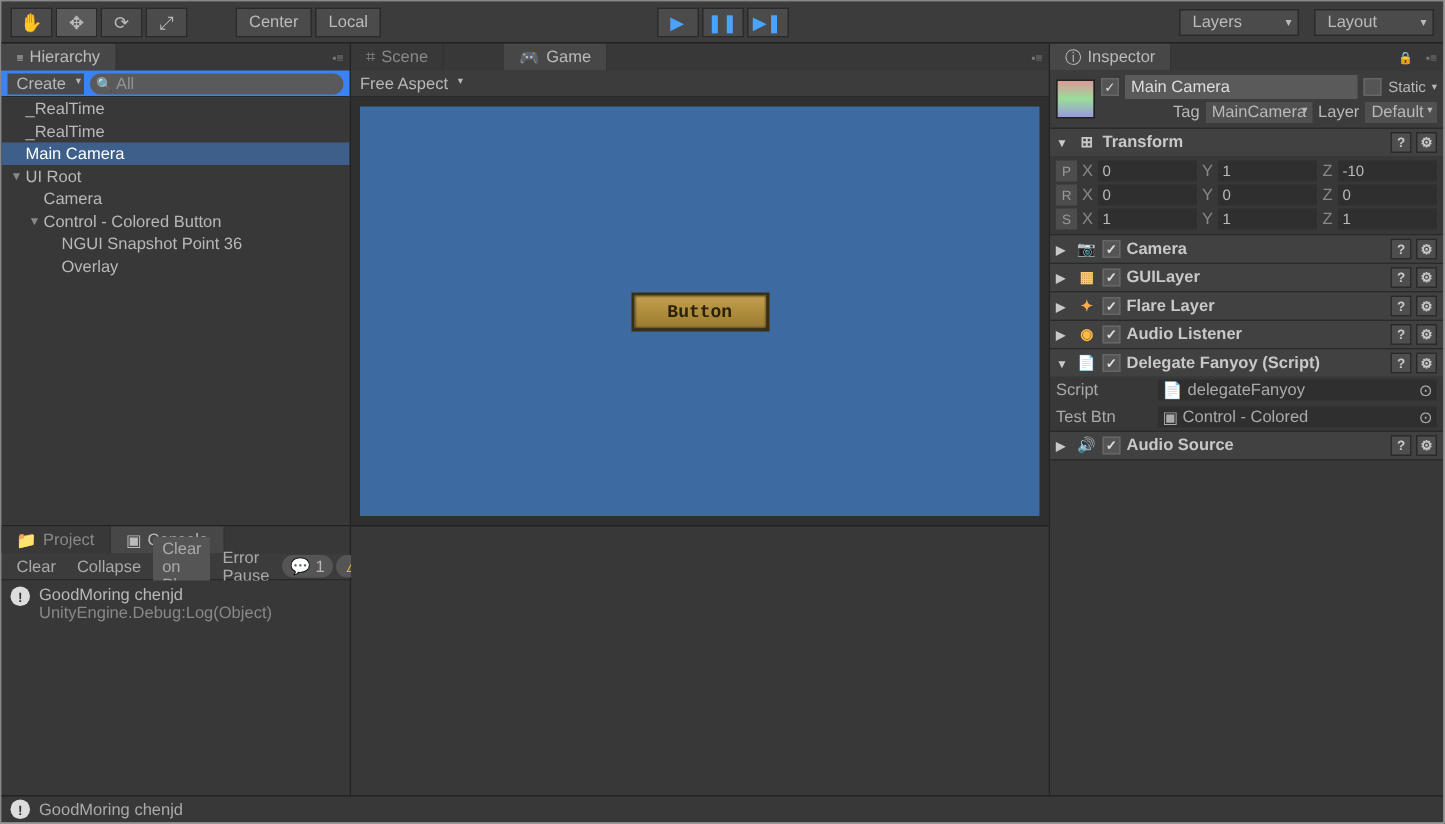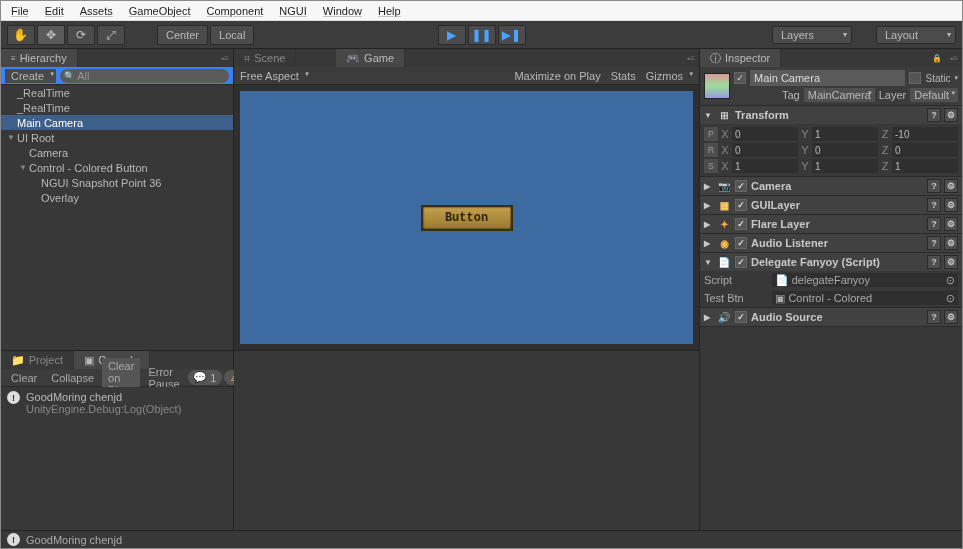--- a/index.html
+++ b/index.html
@@ -77,30 +77,20 @@
 .proprow .pv{ flex:1; height:14px; background:#2f2f2f; color:#aaa; padding:0 3px; display:flex; align-items:center; position:relative;}
 .proprow .pv .dot{position:absolute; right:3px;}
 .addcomp { margin: 8px 14px; height: 20px; background: #4d4d4d; border: 1px solid #2a2a2a; display: flex; align-items: center; justify-content: center; color: #bbb; }
 .statusbar { height: 18px; background: #383838; border-top: 1px solid #222; display: flex; align-items: center; padding: 0 6px; color: #aaa; gap:6px;}
 .ierr{ width:13px; height:13px; border-radius:50%; background:#ddd; color:#333; display:flex; align-items:center; justify-content:center; font-size:9px; font-weight:bold;}
 </style>
 </head>
 <body>
 
 <div class="window">
-  <div class="menubar">
-    <span>File</span>
-    <span>Edit</span>
-    <span>Assets</span>
-    <span>GameObject</span>
-    <span>Component</span>
-    <span>NGUI</span>
-    <span>Window</span>
-    <span>Help</span>
-  </div>
   <div class="editor">
     <div class="toolbar" style="position:relative;">
       <div class="tbgroup">
         <div class="tbtn">✋</div>
         <div class="tbtn on">✥</div>
         <div class="tbtn">⟳</div>
         <div class="tbtn">⤢</div>
       </div>
       <div style="width:20px"></div>
       <div class="tbgroup">
@@ -109,21 +99,21 @@
           </div>
         <div class="tbtn txt">
             <span>Local</span>
           </div>
       </div>
       <div class="centerplay">
         <div class="tbtn" style="color:#4aa3ff;">▶</div>
         <div class="tbtn" style="color:#4aa3ff;">❚❚</div>
         <div class="tbtn" style="color:#4aa3ff;">▶❚</div>
       </div>
-      <div style="margin-left:auto; display:flex; gap:24px;">
+      <div style="margin-left:auto; display:flex; gap:10px;">
         <div class="dropdown" style="width:80px;">Layers</div>
         <div class="dropdown" style="width:80px;">Layout</div>
       </div>
     </div>
     <div class="body3">
       <div class="leftcol">
         <div class="panelhdr">
             <div class="tab">
               <span style="font-size:8px;">≡</span>
               <span>Hierarchy</span>
@@ -196,25 +186,20 @@
           <div style="width:40px"></div>
           <div class="tab">
               <span>🎮</span>
               <span>Game</span>
             </div>
           <div style="flex:1"></div>
             <span style="padding:0 4px;font-size:8px;color:#777">▪≡</span>
         </div>
         <div class="scenebar">
           <span class="dd">Free Aspect</span>
-          <div class="r">
-            <span>Maximize on Play</span>
-            <span>Stats</span>
-            <span class="dd">Gizmos</span>
-          </div>
         </div>
         <div class="gameview">
           <div class="bluearea">
             <div class="gamebtn">Button</div>
           </div>
         </div>
         <div style="height:180px; border-top:1px solid #222; background:#383838;"></div>
       </div>
       <div class="rightcol">
         <div class="panelhdr">

